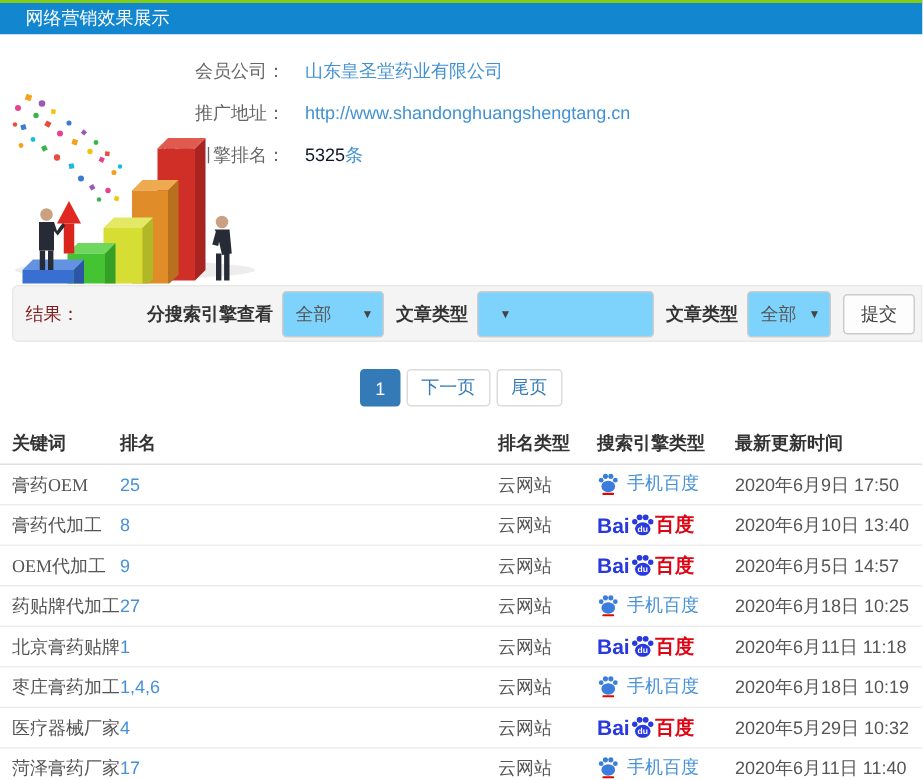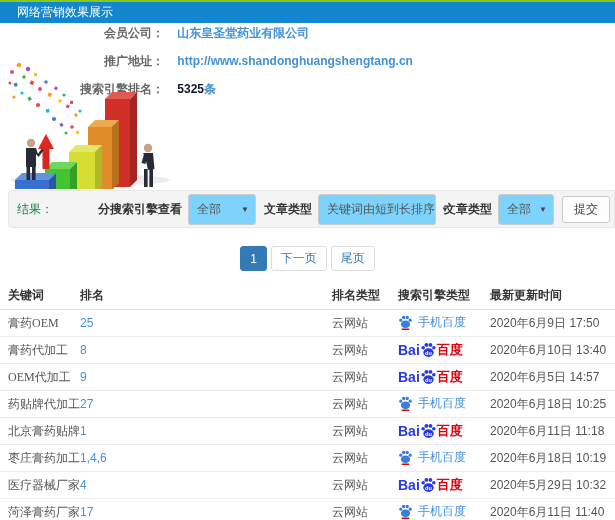--- a/index.html
+++ b/index.html
@@ -6,33 +6,33 @@
   html,body { width:615px; height:520px; overflow:hidden; background:#fff;
     font-family:"Liberation Sans","DejaVu Sans",sans-serif; font-size:12px; color:#333; }
 
   
   .topbar { height:23px; background:#1287cf; border-top:2px solid #84cc16;
     color:#fff; line-height:20px; padding-left:17px; font-size:12px; }
 
   
   .info-section { position:relative; height:167px; background:#fff; }
   .chart-graphic { position:absolute; left:2px; top:4px; }
-  .info-rows { margin-left:80px;font-weight:bold; }
+  .info-rows { padding-top:14px; margin-left:106px; }
   .info-row { height:28px; line-height:20px; white-space:nowrap; }
   .info-label { display:inline-block; width:84px; text-align:right; color:#666; }
   .info-value { margin-left:10px; color:#555; }
   .info-value.link { color:#4292d3; text-decoration:none; cursor:pointer; }
   .rank-num { color:#0f172a; }
   .rank-suffix { color:#4292d3; }
 
   
   .filter-bar { height:38px; margin-left:8px; background:#f4f4f4;
     border:1px solid #e8e8e8; border-radius:4px 0 0 4px;
     display:flex; align-items:center; padding:0 4px 0 8px; }
-  .filter-left { color:#15803d; }
+  .filter-left { color:#7f1d1d; }
   .filter-right { margin-left:auto; display:flex; align-items:center; }
   .filter-label { font-weight:bold; color:#333; margin:0 6px 0 8px; white-space:nowrap; }
   .select { background:#7dd3fc; border:1px solid #ccc; border-radius:3px; height:31px;
     display:inline-flex; align-items:center; justify-content:space-between;
     padding:0 6px 0 8px; color:#555; cursor:pointer; white-space:nowrap; }
   .select .caret { font-size:8px; color:#444; margin-left:6px; }
   .sel-engine { width:68px; }
   .sel-sort { width:118px; }
   .sel-article { width:56px; }
   .submit-btn { margin-left:8px; height:27px; padding:0 11px; background:#fdfdfd;
@@ -169,21 +169,20 @@
 <div class="filter-bar">
   <span class="filter-left">结果：</span>
   <div class="filter-right">
     <span class="filter-label">分搜索引擎查看</span>
     <div class="select sel-engine">
       <span>全部</span>
       <span class="caret">▼</span>
     </div>
     <span class="filter-label">文章类型</span>
     <div class="select sel-sort">
-      <span>关键词由短到长排序</span>
       <span class="caret">▼</span>
     </div>
     <span class="filter-label">文章类型</span>
     <div class="select sel-article">
       <span>全部</span>
       <span class="caret">▼</span>
     </div>
     <button class="submit-btn">提交</button>
   </div>
 </div>

